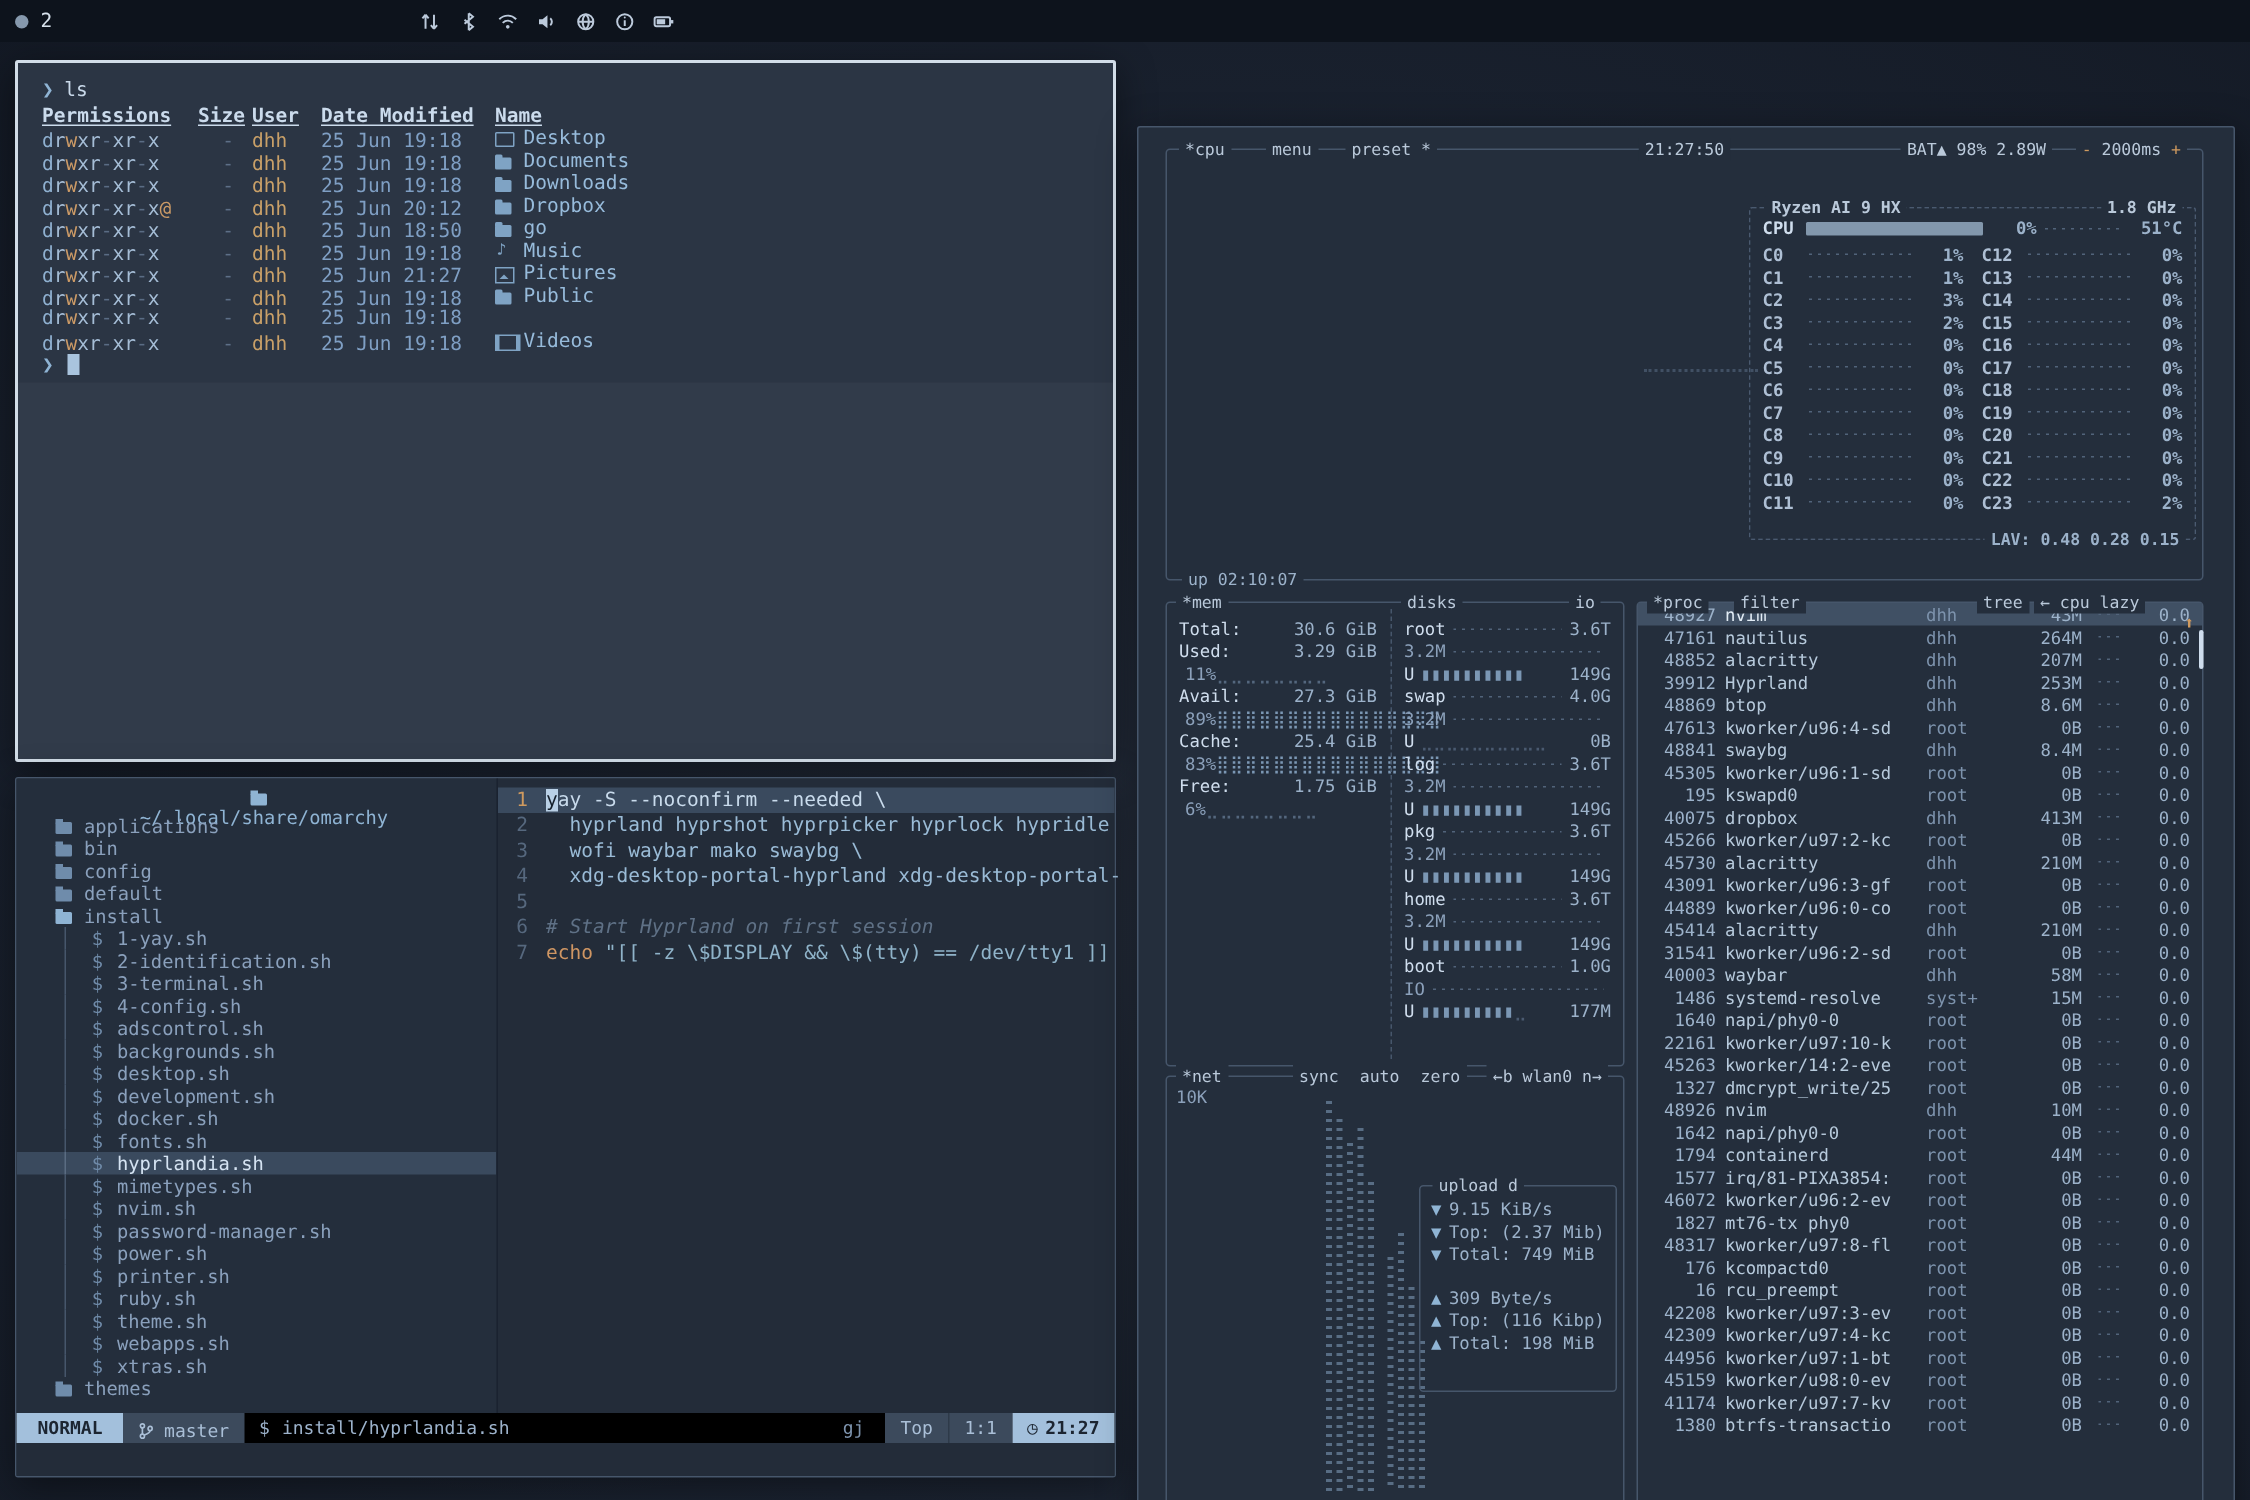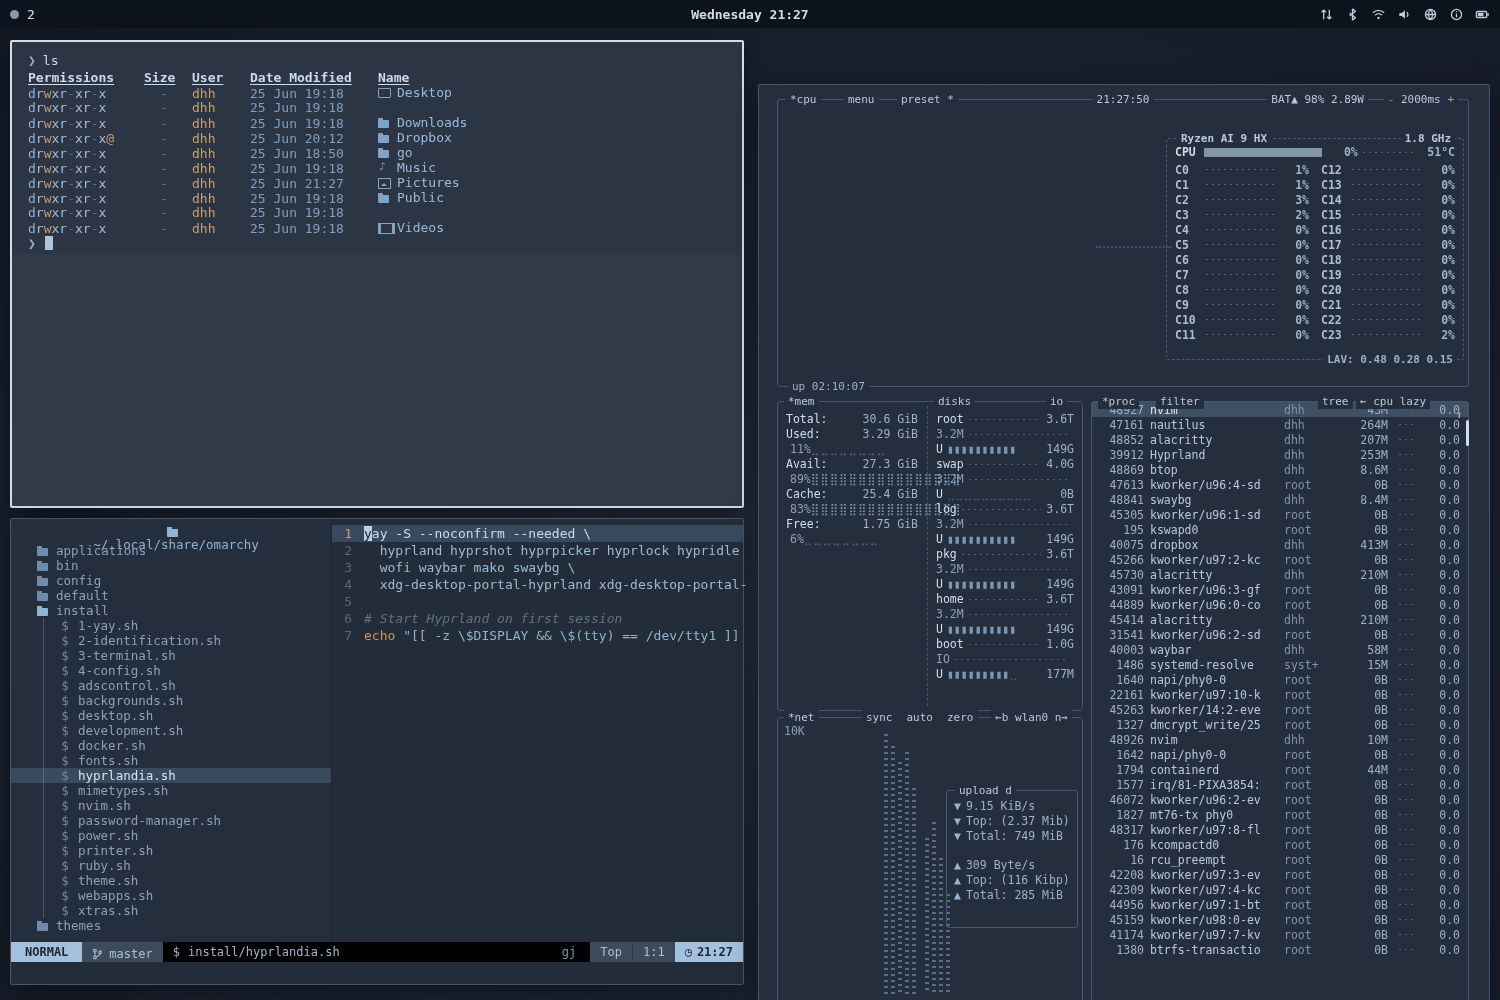--- a/index.html
+++ b/index.html
@@ -28,21 +28,21 @@
     background:rgba(205,220,240,.04); pointer-events:none; }
   .win-nvim { left:10px;  top:518px; width:734px; height:467px; background:#232c39; border:1px solid #46566b; }
   .win-btop { left:758px; top:40px;  width:732px; height:945px; background:#242e3c; border:1px solid #46566b;margin-top:44px; }
 
   
   .term { padding:10px 0 0 16px; font-size:13px; line-height:15px; color:#a3b9d2; }
   .prompt-line { display:flex; align-items:center; height:16px; }
   .prompt-arrow { color:#8fb4d4; margin-right:7px; font-weight:bold; }
   .cmd { color:#c9d9ea; }
   .cursor-block { display:inline-block; width:8px; height:14px; background:#a9c4de; margin-left:2px; }
-  .ls-grid { display:grid; grid-template-columns:92px 24px 34px 104px 1fr; column-gap:24px; height:15px; align-items:baseline; }
+  .ls-grid { display:grid; grid-template-columns:92px 24px 34px 104px 1fr; column-gap:12px; height:15px; align-items:baseline; }
   .ls-header { font-weight:bold; color:#cbdbec; margin-top:2px; }
   .ls-header span { text-decoration:underline; text-underline-offset:2px; }
   .h-size { text-align:right; }
   .ls-size { text-align:right; color:#5d6f87; }
   .ls-user { color:#c9a068; }
   .ls-date { color:#7f9fc4; }
   .ls-name { color:#97bbdb; display:flex; align-items:center; }
   .pd { color:#8fb0d0; } .pr { color:#a5bdd6; } .pw { color:#cb9a66; } .pdim { color:#5a6c84; }
   .fico { display:inline-block; width:12px; height:10px; margin-right:7px; position:relative; flex:none; }
   .folder-icon::before { content:""; position:absolute; left:0; top:2px; width:11px; height:8px; background:#7fa3c4; border-radius:1px; }
@@ -169,21 +169,20 @@
 </head>
 <body>
 
 <div class="screen">
 
   <header class="topbar">
     <div class="tb-left">
       <span class="tb-dot"></span>
       <span class="tb-ws">2</span>
     </div>
-    <div class="tb-center">Wednesday 21:27</div>
     <div class="tb-right">
       <span class="tb-icon">
           <svg viewBox="0 0 16 16">
             <path d="M5 13 V3 M5 3 L2.8 5.6 M5 3 L7.2 5.6 M11 3 V13 M11 13 L8.8 10.4 M11 13 L13.2 10.4"></path>
           </svg>
         </span>
       <span class="tb-icon">
           <svg viewBox="0 0 16 16">
             <path d="M8 2 V14 M8 2 L11 4.5 L5 9.5 M8 14 L11 11.5 L5 6.5"></path>
           </svg>
@@ -243,20 +242,21 @@
             <span class="ls-size">-</span>
             <span class="ls-user">dhh</span>
             <span class="ls-date">25 Jun 19:18</span>
             <span class="ls-name"><span class="fico screen-icon"></span>Desktop</span>
           </div>
           <div class="ls-grid">
             <span class="ls-perm"><span class="pd">d</span><span class="pr">r</span><span class="pw">w</span><span class="pr">x</span><span class="pr">r</span><span class="pdim">-</span><span class="pr">x</span><span class="pr">r</span><span class="pdim">-</span><span class="pr">x</span></span>
             <span class="ls-size">-</span>
             <span class="ls-user">dhh</span>
             <span class="ls-date">25 Jun 19:18</span>
+            <span class="ls-name"><span class="fico folder-icon"></span>Documents</span>
           </div>
           <div class="ls-grid">
             <span class="ls-perm"><span class="pd">d</span><span class="pr">r</span><span class="pw">w</span><span class="pr">x</span><span class="pr">r</span><span class="pdim">-</span><span class="pr">x</span><span class="pr">r</span><span class="pdim">-</span><span class="pr">x</span></span>
             <span class="ls-size">-</span>
             <span class="ls-user">dhh</span>
             <span class="ls-date">25 Jun 19:18</span>
             <span class="ls-name"><span class="fico folder-icon"></span>Downloads</span>
           </div>
           <div class="ls-grid">
             <span class="ls-perm"><span class="pd">d</span><span class="pr">r</span><span class="pw">w</span><span class="pr">x</span><span class="pr">r</span><span class="pdim">-</span><span class="pr">x</span><span class="pr">r</span><span class="pdim">-</span><span class="pr">x</span><span class="pw">@</span></span>
@@ -769,21 +769,21 @@
             <div class="nline">
               <span class="narrow">▲</span>
               <span>309 Byte/s</span>
             </div>
             <div class="nline">
               <span class="narrow">▲</span>
               <span>Top: (116 Kibp)</span>
             </div>
             <div class="nline">
               <span class="narrow">▲</span>
-              <span>Total: 285 MiB</span>
+              <span>Total: 198 MiB</span>
             </div>
           </div>
       </div>
     </div>
 
     <div class="bbox box-proc">
       <span class="btitle" style="left:6px">*proc</span>
       <span class="btitle" style="left:64px">filter</span>
       <span class="btitle" style="left:226px">tree</span>
       <span class="btitle" style="left:264px">← cpu lazy</span>

